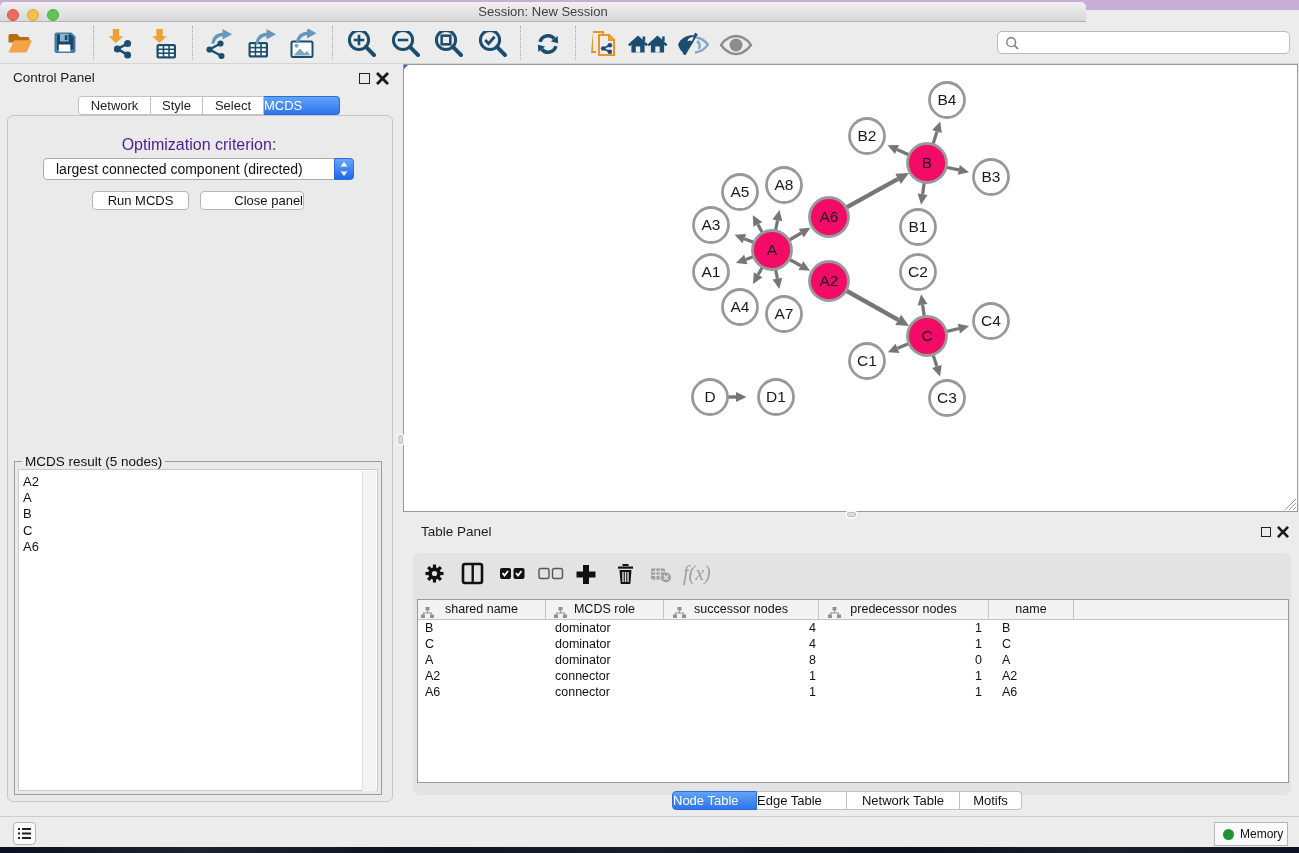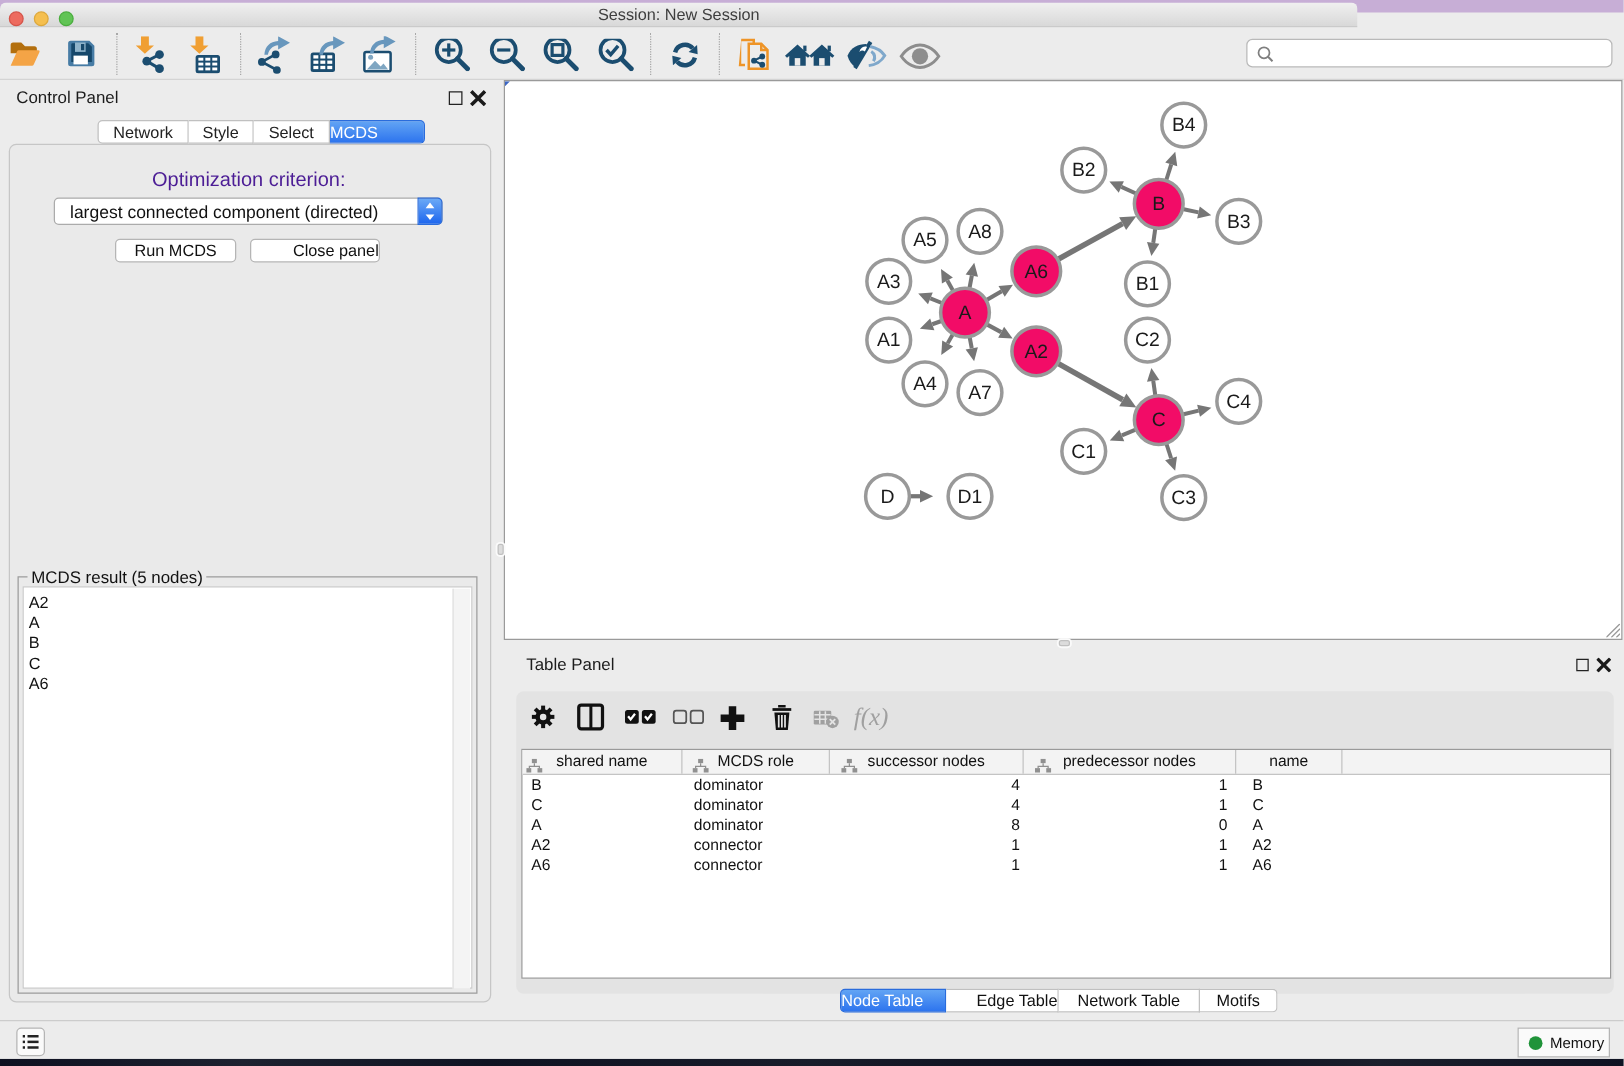--- a/index.html
+++ b/index.html
@@ -418,21 +418,21 @@
           <td style="padding-left:9px">connector</td>
           <td style="text-align:right;padding-right:4px">1</td>
           <td style="text-align:right;padding-right:9px">1</td>
           <td style="padding-left:11px">A6</td>
         </tr>
 </tbody>
     </table>
 </div>
 <div class="abs" style="left:672px;top:791px;height:19px;display:flex;font-size:13px;color:#111">
 <div style="width:85px;background:linear-gradient(#62a4f4,#2d74ee);border:1px solid #2a6cdc;border-radius:4px 0 0 4px;text-align:left;line-height:18px;color:#fff">Node Table</div>
-<div style="width:90px;background:#fff;border:1px solid #c0c0c0;border-left:none;text-align:right;line-height:18px">Edge Table</div>
+<div style="width:90px;background:#fff;border:1px solid #c0c0c0;border-left:none;text-align:left;line-height:18px">Edge Table</div>
 <div style="width:113px;background:#fff;border:1px solid #c0c0c0;border-left:none;text-align:center;line-height:18px">Network Table</div>
 <div style="width:62px;background:#fff;border:1px solid #c0c0c0;border-left:none;border-radius:0 4px 4px 0;text-align:center;line-height:18px">Motifs</div>
 </div>
 <div class="abs" style="left:0;top:816px;width:1299px;height:31px;background:#ececec;border-top:1px solid #cccccc"></div>
 <div class="abs" style="left:13px;top:822px;width:23px;height:23px;background:#fafafa;border:1px solid #b5b5b5;border-radius:4px">
 <svg style="position:absolute;left:4px;top:4px" width="13" height="13" viewBox="0 0 13 13">
       <g fill="#222">
         <rect x="0" y="1" width="2" height="2"></rect>
         <rect x="4" y="1" width="9" height="2"></rect>
         <rect x="0" y="5.5" width="2" height="2"></rect>

